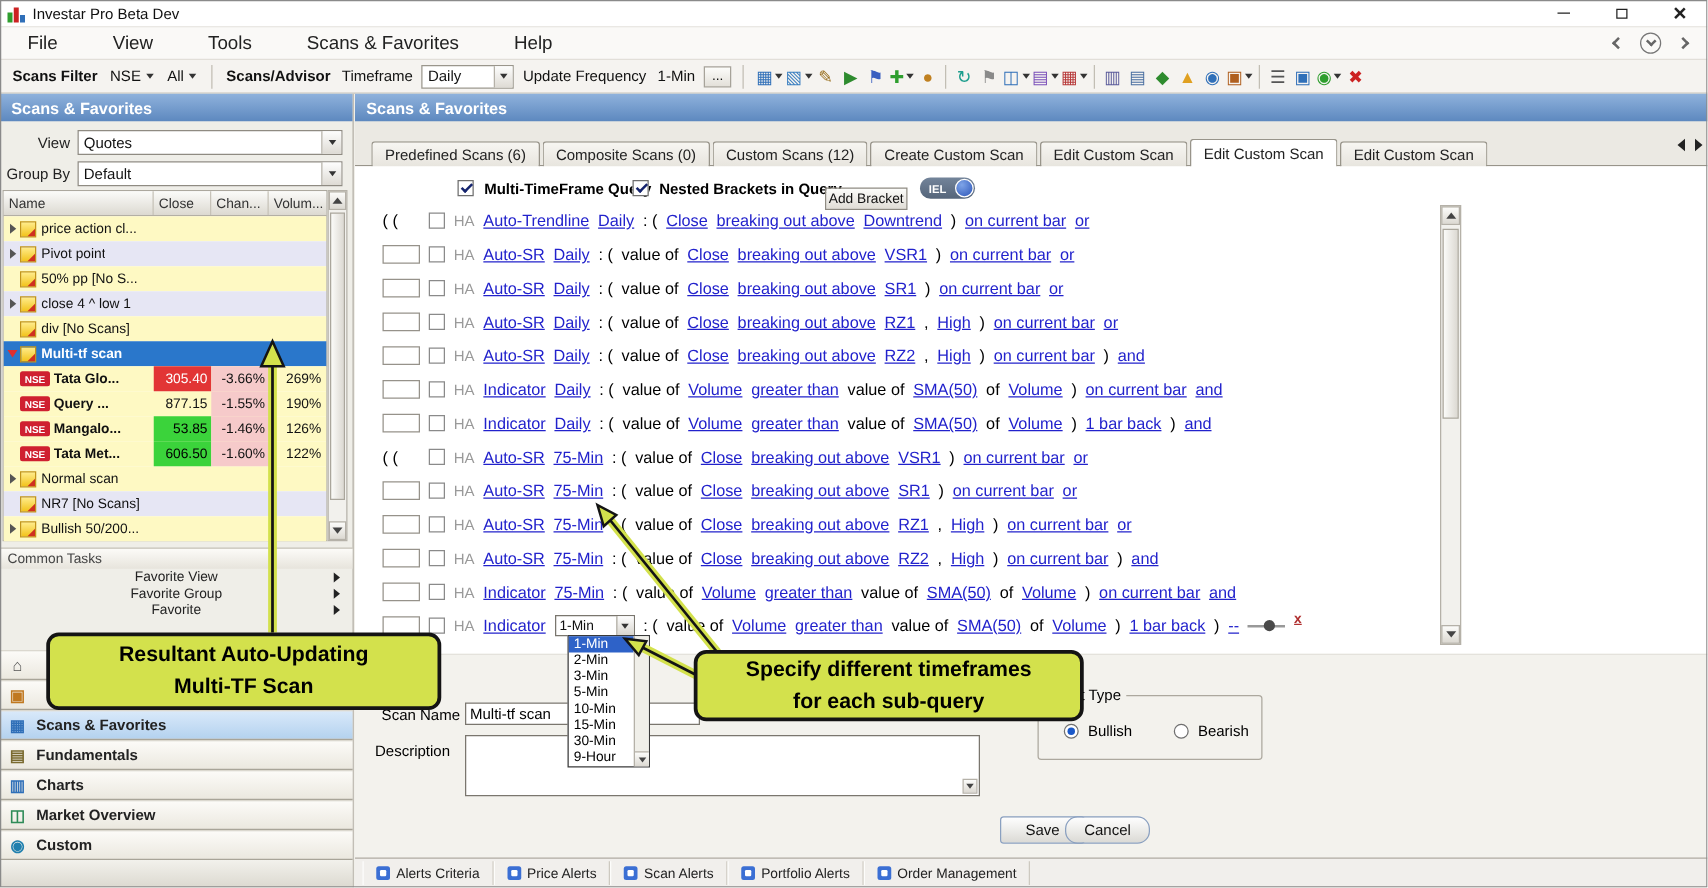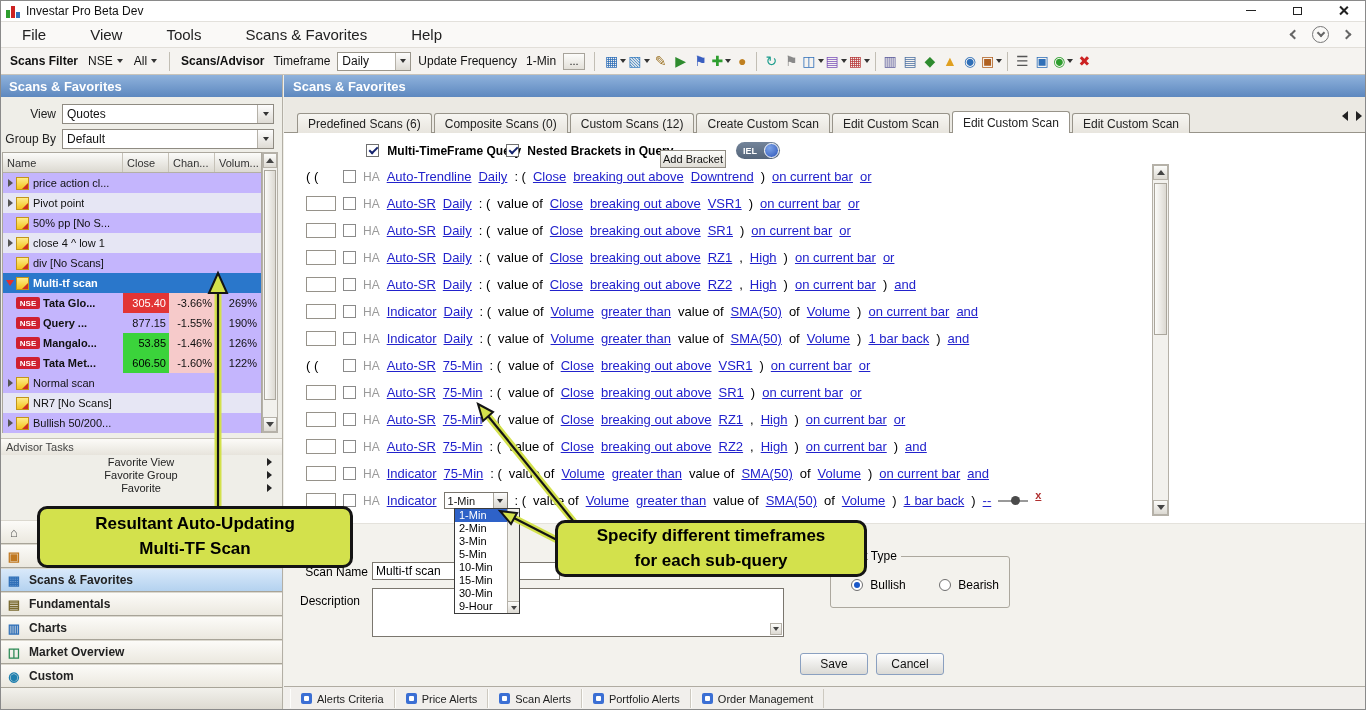--- a/index.html
+++ b/index.html
@@ -54,21 +54,21 @@
 .lp-header { position:absolute; top:0; left:0; right:0; }
 .lp-row { position:absolute; left:0; width:100%; height:22px; display:flex; align-items:center; }
 .lp-label { width:62px; text-align:right; font-size:12px; color:#222; padding-right:6px; }
 .lp-combo { flex:1; margin-right:8px; height:20px; background:#fff; border:1px solid #8f8b82; display:flex; align-items:center; font-size:12px; padding-left:4px; }
 .lp-combo .combo-btn { margin-left:auto; width:16px; height:100%; background:linear-gradient(#fdfdfd,#dedbd4); border-left:1px solid #b5b1a8; display:flex; align-items:center; justify-content:center; }
 
 .grid { position:absolute; top:77px; left:2px; width:260px; height:281px; background:#fff; border:1px solid #aca89e; }
 .grid-header { display:flex; height:20px; background:linear-gradient(#fbfbf9,#dcd9d1); border-bottom:1px solid #b3afa5; }
 .gh-cell { font-size:11px; color:#333; display:flex; align-items:center; padding-left:4px; border-right:1px solid #c6c2b8; }
 .gh-name { width:120px; } .gh-close { width:46px; } .gh-chg { width:46px; } .gh-vol { flex:1; border-right:none; }
-.grid-row { display:flex; height:20px; align-items:stretch; background:#c4b5fd; }
+.grid-row { display:flex; height:20px; align-items:stretch; background:#fef9c3; }
 .grid-row.alt { background:#e6e6f4; }
 .grid-row.selected { background:#2a77cb; color:#fff; }
 .grid-row.selected .scan-name { color:#fff; font-weight:bold; }
 .cell { display:flex; align-items:center; font-size:11px; overflow:hidden; white-space:nowrap; }
 .c-name { width:120px; padding-left:2px; }
 .c-close { width:46px; justify-content:flex-end; padding-right:3px; }
 .c-chg { width:46px; justify-content:flex-end; padding-right:3px; }
 .c-vol { flex:1; justify-content:flex-end; padding-right:4px; }
 .bg-red { background:#e23535; color:#fff; }
 .bg-green { background:#3bd33b; color:#000; }
@@ -484,21 +484,21 @@
         </div>
       </div>
   </div>
   <div class="vsb" style="left:262px; top:77px; width:16px; height:281px;">
     <div class="sb-btn sb-up"></div>
     <div class="sb-thumb" style="top:17px; height:230px;"></div>
     <div class="sb-btn sb-down"></div>
   </div>
 
   <div class="ct-section">
-    <div class="ct-header">Advisor Tasks</div>
+    <div class="ct-header">Common Tasks</div>
     <div id="ct-items">
         <div class="ct-item">Favorite View</div>
         <div class="ct-item">Favorite Group</div>
         <div class="ct-item">Favorite</div>
       </div>
   </div>
 
   <div class="nav" id="nav-items">
       <div class="nav-item">
         <span class="nav-icon" style="color: rgb(85, 85, 85);">⌂</span>
@@ -834,21 +834,21 @@
         <span class="radio sel"></span>
         <span class="radio-label">Bullish</span>
       </span>
       <span class="abs" style="left:108px; top:20px;">
         <span class="radio"></span>
         <span class="radio-label">Bearish</span>
       </span>
     </div>
 
     <div class="btn" style="left:516px; top:520px;">Save</div>
-    <div class="btn" style="left:592px; top:520px;">Cancel</div>
+    <div class="btn" style="left:568px; top:520px;border-radius:10px;">Cancel</div>
   </div>
 
   <div class="bottom-bar" id="bottom-bar">
       <div class="btab">
         <span class="btab-icon"></span>
         <span>Alerts Criteria</span>
       </div>
       <div class="btab">
         <span class="btab-icon"></span>
         <span>Price Alerts</span>

